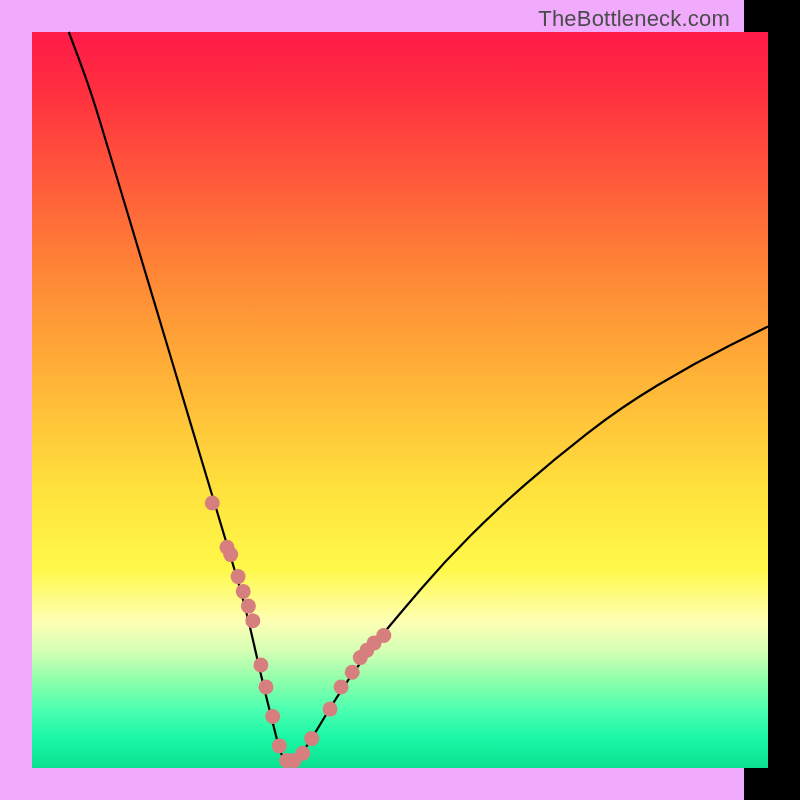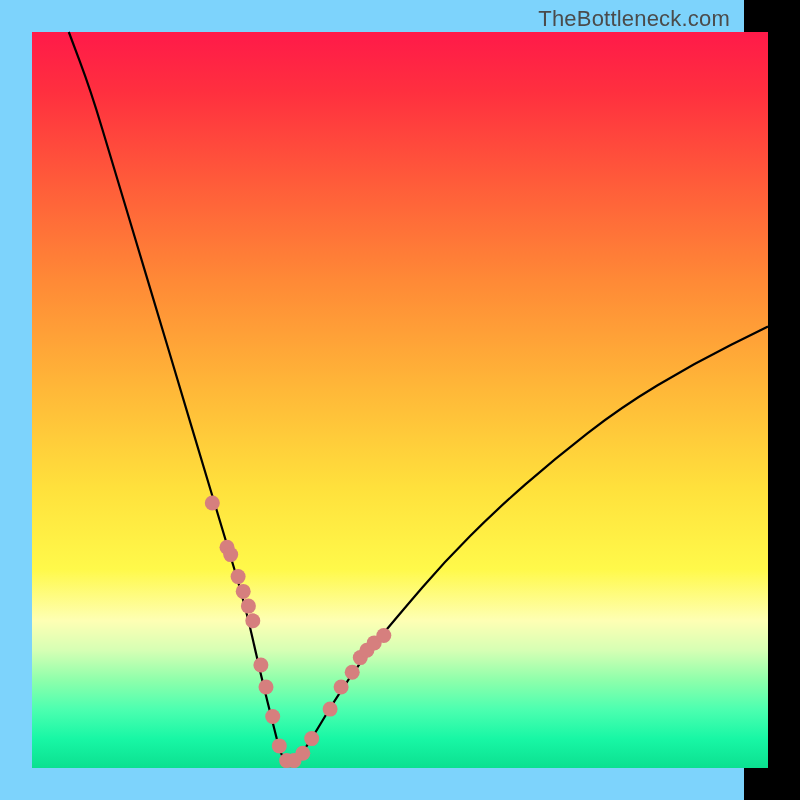--- a/index.html
+++ b/index.html
@@ -9,21 +9,21 @@
     height: 800px;
     overflow: hidden;
     background: #000;
     font-family: Arial, Helvetica, sans-serif;
   }
   .frame {
     position: absolute;
     top: 0; left: 0;
     width: 744px;
     height: 800px;
-    background: #7dd3fc;
+    background: #f0abfc;
   }
   .plot-area {
     position: absolute;
     top: 32px;
     left: 32px;
     width: 736px;
     height: 736px;
     
     background: linear-gradient(to bottom,
       #ff1a49 0%,

